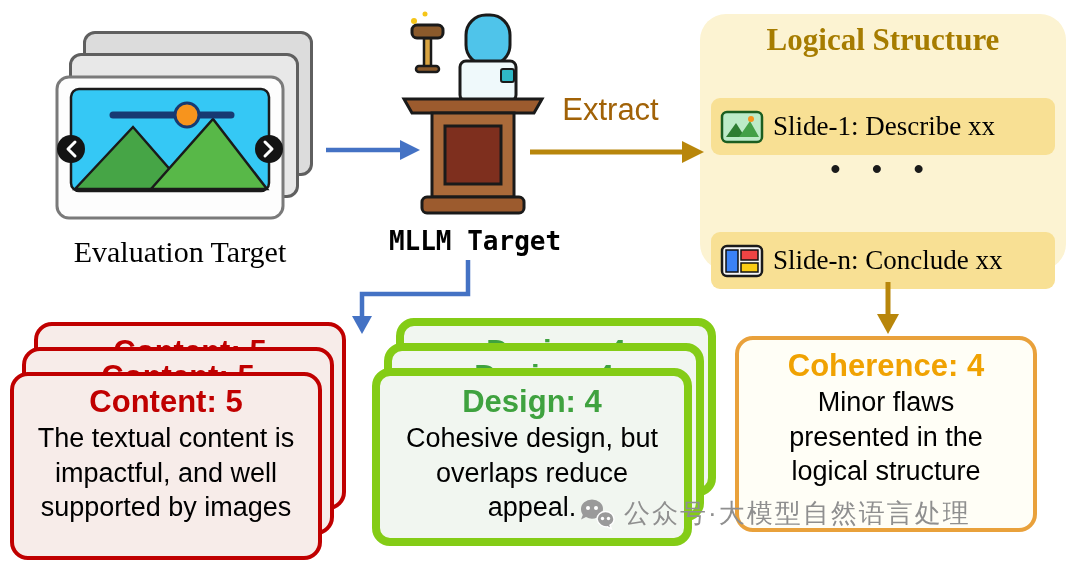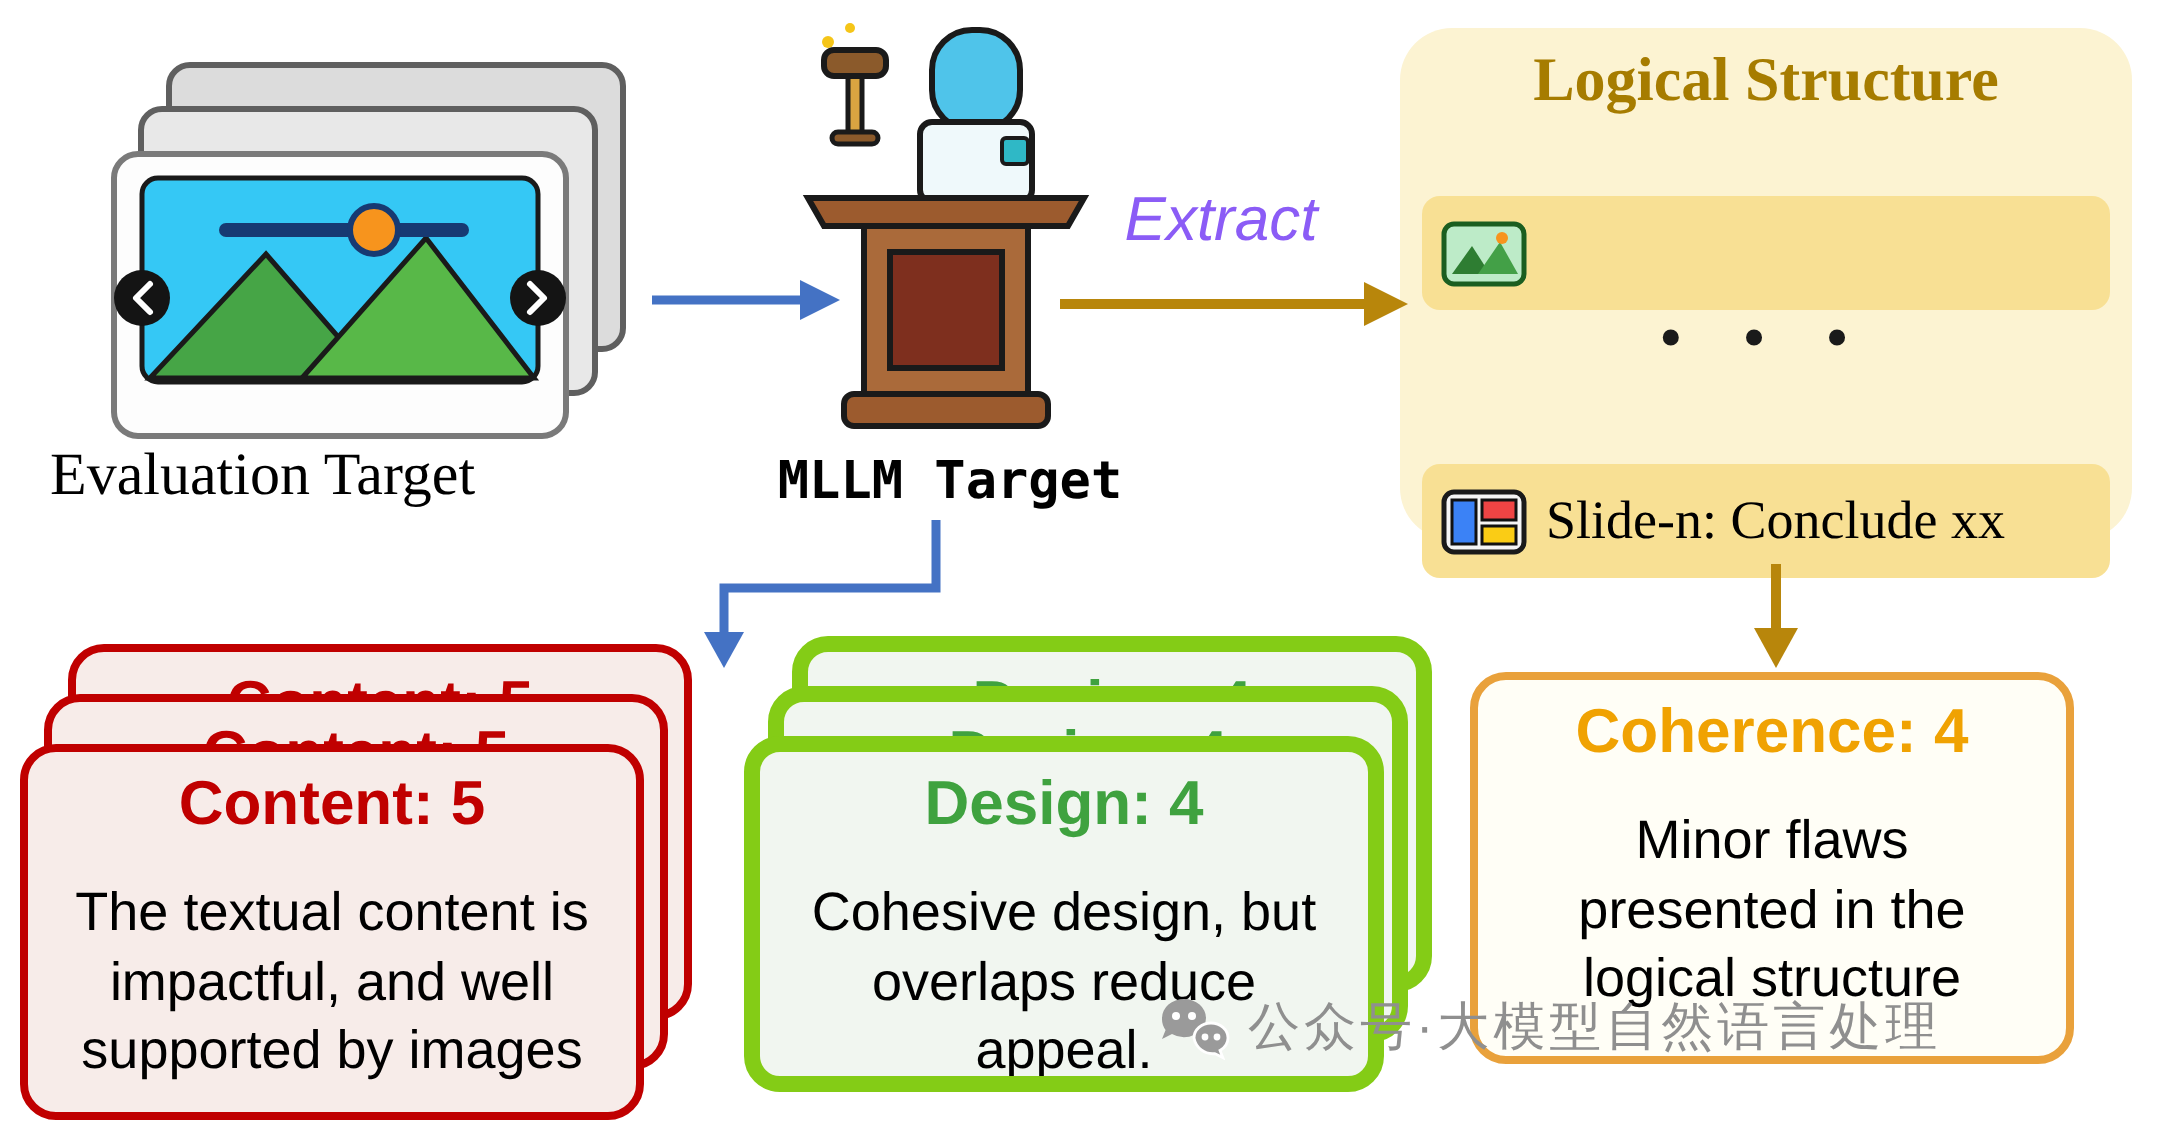--- a/index.html
+++ b/index.html
@@ -9,31 +9,31 @@
     font-family:"Liberation Sans", sans-serif; overflow:hidden;
   }
 
   
   .eval-card { position:absolute; width:230px; height:145px; border-radius:12px;
                border:3px solid #5f5f5f; background:#E4E4E4; }
   .eval-back2 { left:83px; top:31px; background:#DCDCDC; }
   .eval-back1 { left:69px; top:53px; background:#E8E8E8; }
   .eval-front { left:55px; top:75px; border:none; background:transparent; }
   .eval-front svg { display:block; width:230px; height:145px; }
-  .eval-label { position:absolute; left:25px; top:221px; width:310px; 
+  .eval-label { position:absolute; left:25px; top:235px; width:310px; text-align:center;
                 font-family:"Liberation Serif", serif; font-size:30px; color:#000; }
 
   
   .judge-illustration { position:absolute; left:398px; top:8px; width:150px; height:214px; }
   .judge-illustration svg { display:block; width:100%; height:100%; }
   .judge-label { position:absolute; left:382px; top:226px; width:186px; text-align:center;
                  font-family:"DejaVu Sans Mono", monospace; font-weight:bold; font-size:26px; color:#000; }
 
   .extract-label { position:absolute; left:533px; top:92px; width:155px; text-align:center;
-                   font-style:italic; font-size:31px; color:#8b5cf6; }
+                   font-size:31px; color:#a16207; }
 
   
   .ls-panel { position:absolute; left:700px; top:14px; width:366px; height:256px;
               background:#FCF3D2; border-radius:26px; }
   .ls-title { position:absolute; top:8px; left:0; width:100%; text-align:center;
               font-family:"Liberation Serif", serif; font-weight:bold; font-size:31px; color:#A67C00; }
   .ls-row { position:absolute; left:11px; width:344px; height:57px; background:#F8E094;
             border-radius:9px; display:flex; align-items:center; gap:9px; padding:0 9px; }
   .ls-row1 { top:84px; } .ls-row2 { top:178px;margin-top:40px; }
   .ls-row svg { flex:0 0 auto; }
@@ -48,21 +48,21 @@
   .score-card { position:absolute; border-radius:18px; overflow:hidden; text-align:center; }
   .sc-content   { width:312px; height:188px; background:#F7ECE9; border:4px solid #C00000; }
   .sc-design    { width:320px; height:178px; background:#F1F6F0; border:8px solid #84cc16; }
   .sc-coherence { width:302px; height:196px; background:#FFFEF6; border:4px solid #E9A13B;
                   left:735px; top:336px; }
   .pos-c-back2 { left:34px;  top:322px; } .pos-c-back1 { left:22px;  top:347px; } .pos-c-front { left:10px;  top:372px; }
   .pos-d-back2 { left:396px; top:318px; } .pos-d-back1 { left:384px; top:343px; } .pos-d-front { left:372px; top:368px; }
 
   .score-title { margin-top:8px; font-size:31px; font-weight:bold; }
   .t-content { color:#C00000; } .t-design { color:#3FA23F; } .t-coherence { color:#F0A202; }
-  .score-body { margin-top:19px; font-size:27px; line-height:1.28; color:#000; padding:0 12px; }
+  .score-body { margin-top:1px; font-size:27px; line-height:1.28; color:#000; padding:0 12px; }
   .sc-coherence .score-body { padding:0 34px; }
 
   
   .watermark { position:absolute; left:578px; top:496px; display:flex; align-items:center;
                gap:8px; color:#8F8F8F; font-size:26px; letter-spacing:2px; z-index:10; }
 </style>
 </head>
 <body>
 
 <div class="canvas">
@@ -120,20 +120,21 @@
   <div class="ls-panel">
     <div class="ls-title">Logical Structure</div>
 
     <div class="ls-row ls-row1">
       <svg width="44" height="34" viewBox="0 0 44 34">
         <rect x="2" y="2" width="40" height="30" rx="5" fill="#BDEBC8" stroke="#1B5E20" stroke-width="2.5"></rect>
         <polygon points="6,27 16,13 25,27" fill="#2E7D32"></polygon>
         <polygon points="19,27 30,11 39,27" fill="#43A047"></polygon>
         <circle cx="31" cy="9" r="3" fill="#F7941D"></circle>
       </svg>
+      <span class="ls-row-text">Slide-1: Describe xx</span>
     </div>
 
     <div class="ls-dots">• • •</div>
 
     <div class="ls-row ls-row2">
       <svg width="44" height="34" viewBox="0 0 44 34">
         <rect x="2" y="2" width="40" height="30" rx="5" fill="#F5F5F5" stroke="#1a1a1a" stroke-width="2.5"></rect>
         <rect x="6" y="6" width="12" height="22" fill="#3B82F6" stroke="#111" stroke-width="1.5"></rect>
         <rect x="21" y="6" width="17" height="10" fill="#EF4444" stroke="#111" stroke-width="1.5"></rect>
         <rect x="21" y="19" width="17" height="9" fill="#FACC15" stroke="#111" stroke-width="1.5"></rect>

